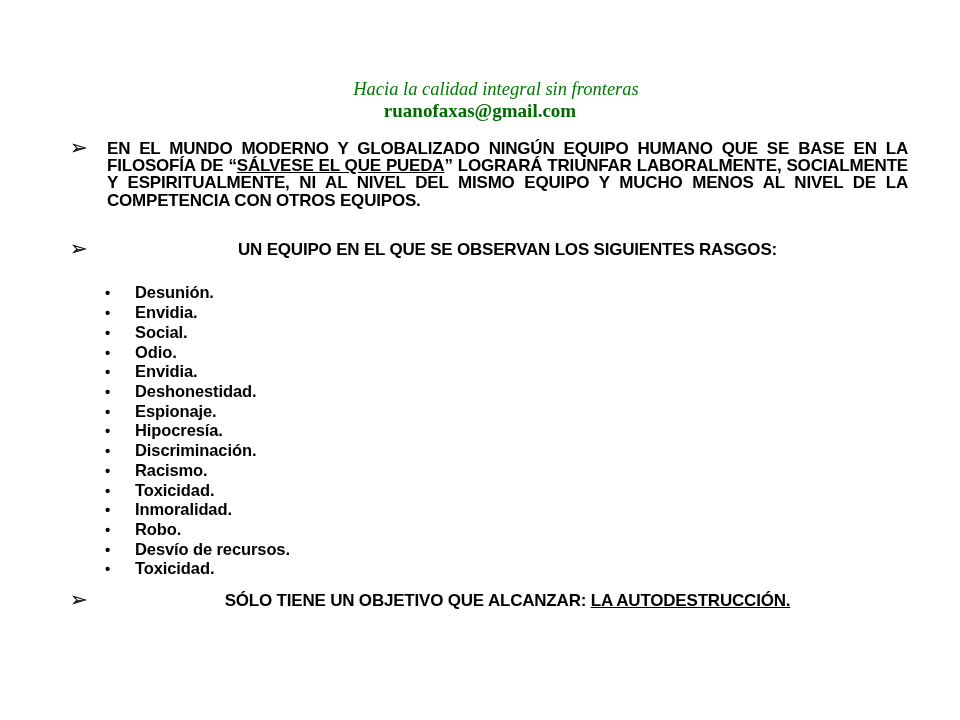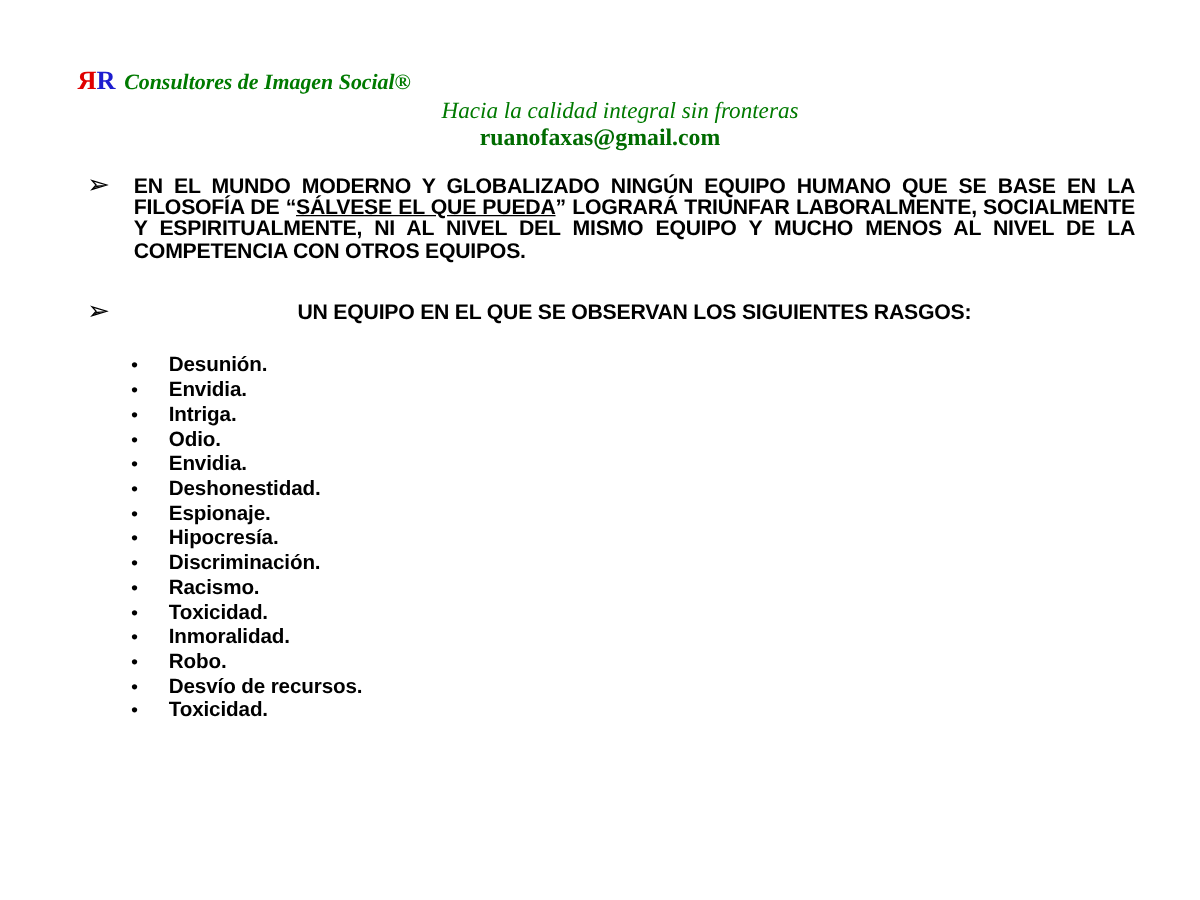--- a/index.html
+++ b/index.html
@@ -49,21 +49,20 @@
     display:flex;align-items:center;height:19.73px;
     font-weight:bold;font-size:16.5px;color:#000;letter-spacing:-0.1px;
   }
   .dot{width:30px;flex:0 0 30px;font-size:15px;line-height:1;}
 </style>
 </head>
 <body>
 
 <div class="slide">
 
-  <div class="hdr-left"><span class="ya">Я</span><span class="rr">R</span><span class="brand-script">Consultores de Imagen Social®</span></div>
 
 
   <div class="tagline">Hacia la calidad integral sin fronteras</div>
   <div class="email">ruanofaxas@gmail.com</div>
 
   <div class="bullet b1">
     <span class="arrow">
       <svg width="15" height="12" viewBox="0 0 26 18" aria-hidden="true">
         <polygon points="3,3 23,9 3,15 8.5,9" fill="#ffffff" stroke="#000000" stroke-width="1.8" stroke-linejoin="miter"></polygon>
         <polygon points="4.5,13.4 21.5,9 9,9.6" fill="#000000"></polygon>
@@ -86,21 +85,21 @@
     <li class="trait">
         <span class="dot">•</span>
         <span>Desunión.</span>
       </li>
     <li class="trait">
         <span class="dot">•</span>
         <span>Envidia.</span>
       </li>
     <li class="trait">
         <span class="dot">•</span>
-        <span>Intriga.</span>
+        <span>Social.</span>
       </li>
     <li class="trait">
         <span class="dot">•</span>
         <span>Odio.</span>
       </li>
     <li class="trait">
         <span class="dot">•</span>
         <span>Envidia.</span>
       </li>
     <li class="trait">
@@ -138,14 +137,23 @@
     <li class="trait">
         <span class="dot">•</span>
         <span>Desvío de recursos.</span>
       </li>
     <li class="trait">
         <span class="dot">•</span>
         <span>Toxicidad.</span>
       </li>
   </ul>
 
+  <div class="bullet b3">
+    <span class="arrow">
+      <svg width="15" height="12" viewBox="0 0 26 18" aria-hidden="true">
+        <polygon points="3,3 23,9 3,15 8.5,9" fill="#ffffff" stroke="#000000" stroke-width="1.8" stroke-linejoin="miter"></polygon>
+        <polygon points="4.5,13.4 21.5,9 9,9.6" fill="#000000"></polygon>
+      </svg>
+    </span>
+    <div class="btext oneline"><span>SÓLO TIENE UN OBJETIVO QUE ALCANZAR: </span><span class="u">LA AUTODESTRUCCIÓN.</span></div>
+  </div>
 
 </div>
 
 </body></html>

